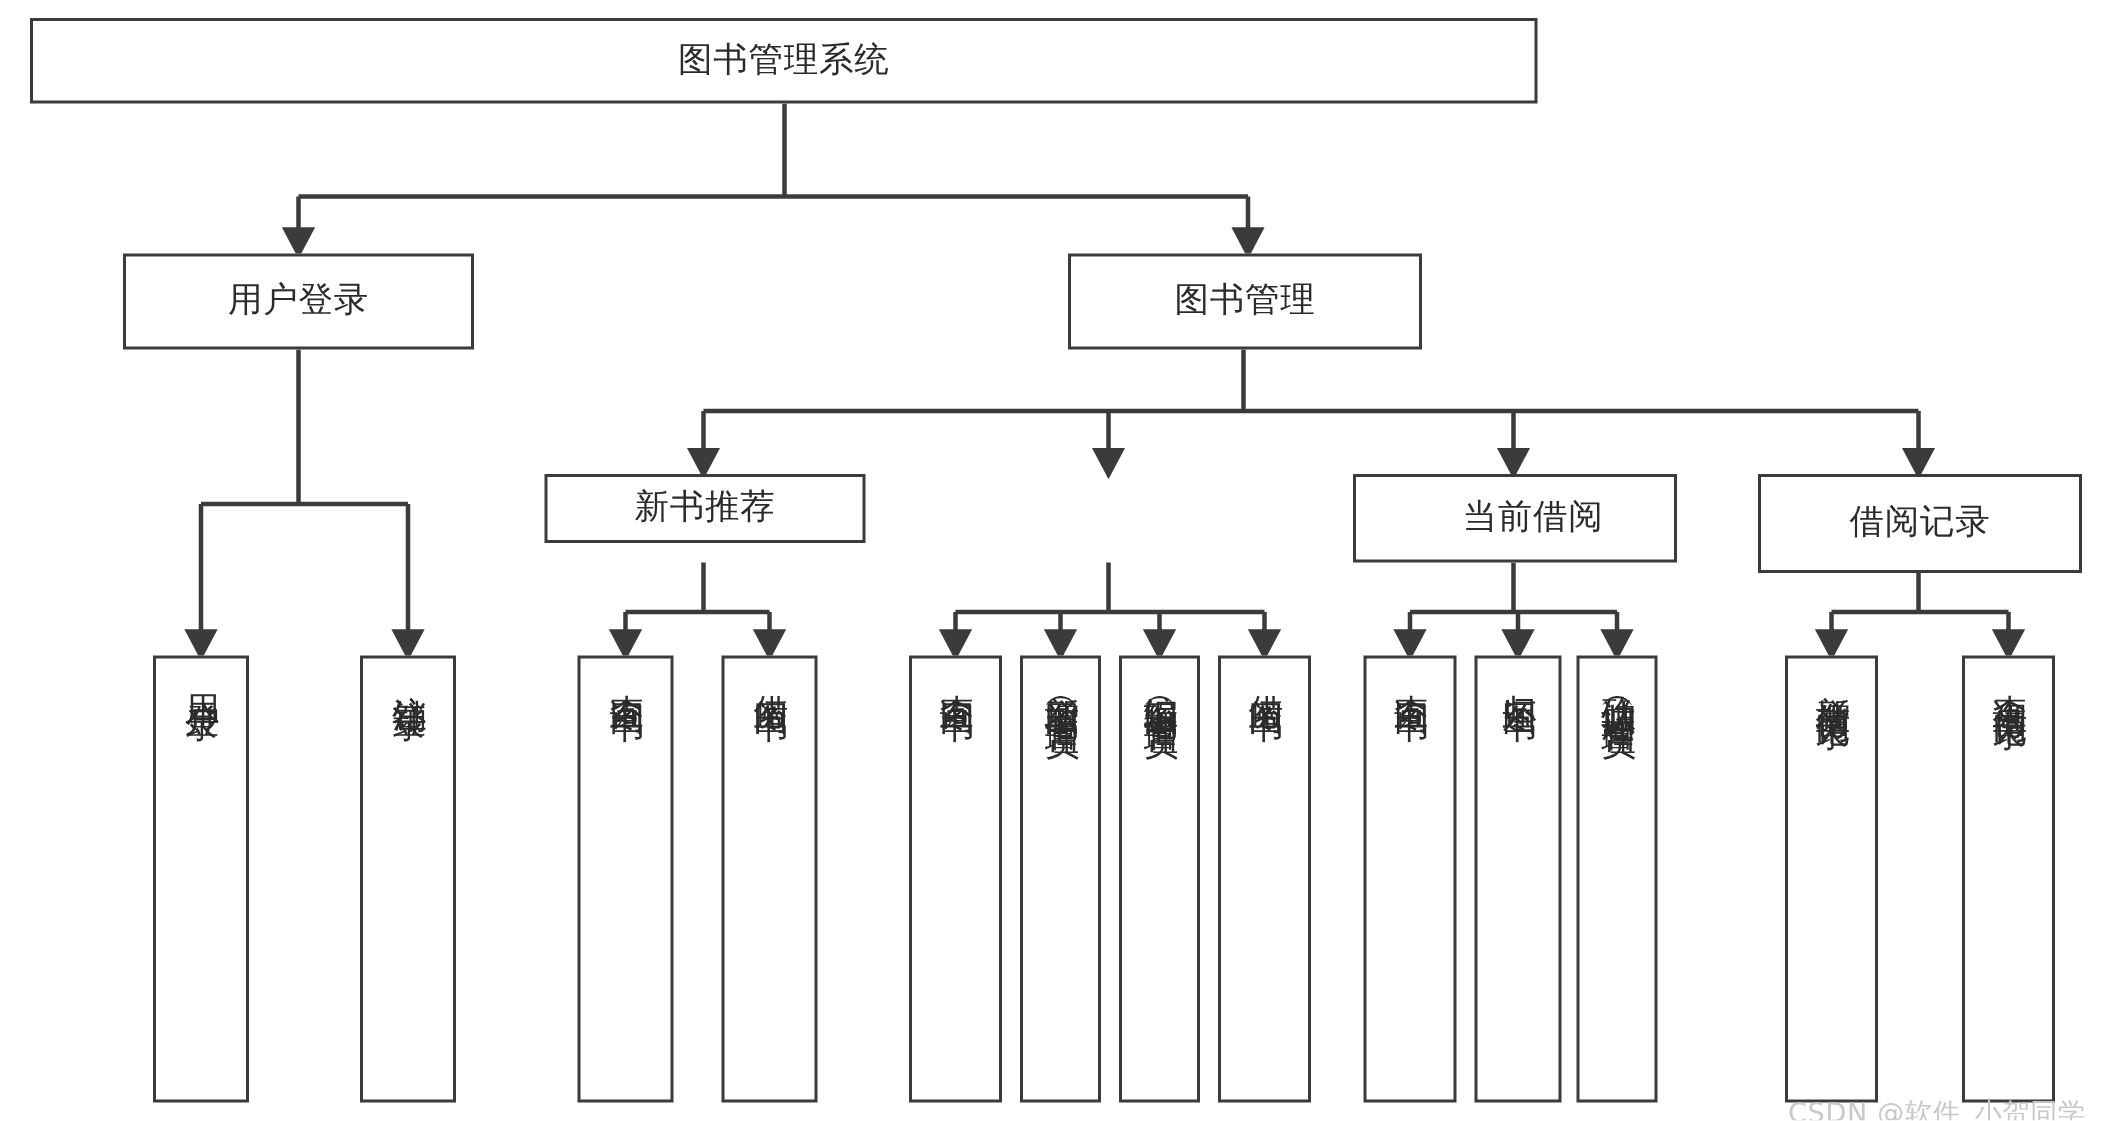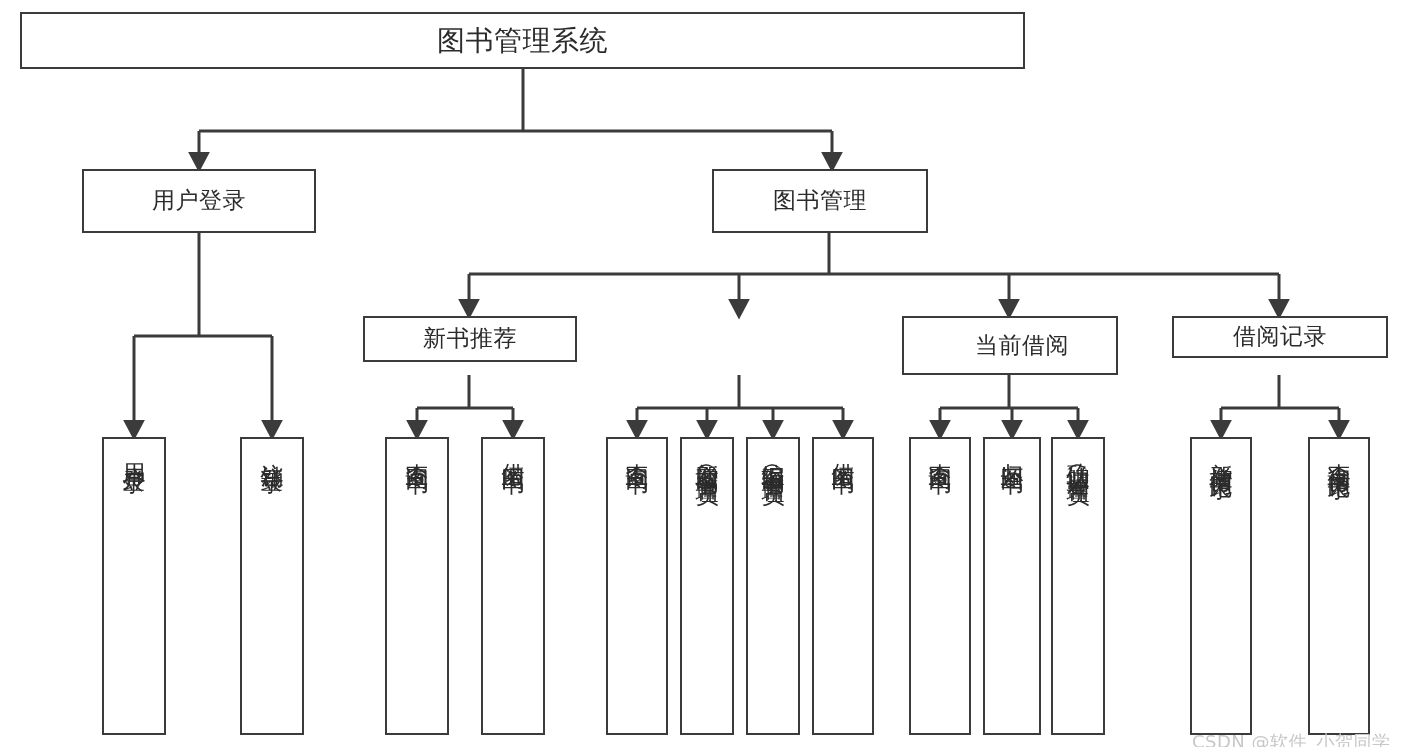--- a/index.html
+++ b/index.html
@@ -41,21 +41,21 @@
     display: block;
     line-height: 1.18;
     letter-spacing: 0.5px;
     white-space: nowrap;
   }
   
   .node.h .node-label {
     font-size: 23px;
   }
   .node.root .node-label {
-    font-size: 28px;
+    font-size: 23px;
   }
   
   .node.v {
     align-items: flex-start;
     padding-top: 6px;
   }
   .node.v .node-label {
     writing-mode: vertical-rl;
     text-orientation: upright;
     font-size: 23px;
@@ -127,31 +127,31 @@
     </g>
   </svg>
 
   <div class="node h root" style="left:20px; top:12px; width:1005px; height:57px;">
     <span class="node-label">图书管理系统</span>
   </div>
 
   <div class="node h" style="left:82px; top:169px; width:234px; height:64px;">
     <span class="node-label">用户登录</span>
   </div>
-  <div class="node h" style="left:712px; top:169px; width:216px; height:64px;">
+  <div class="node h" style="left:712px; top:169px; width:236px; height:64px;">
     <span class="node-label">图书管理</span>
   </div>
 
   <div class="node h" style="left:363px; top:316px; width:214px; height:46px;">
     <span class="node-label">新书推荐</span>
   </div>
   <div class="node h" style="left:902px; top:316px; width:216px; height:59px;padding-left:24px;">
     <span class="node-label">当前借阅</span>
   </div>
-  <div class="node h" style="left:1172px; top:316px; width:216px; height:42px;">
+  <div class="node h" style="left:1172px; top:316px; width:216px; height:66px;">
     <span class="node-label">借阅记录</span>
   </div>
 
   <div class="node v" style="left:102px; top:437px; width:64px; height:298px;">
     <span class="node-label">用户登录</span>
   </div>
   <div class="node v" style="left:240px; top:437px; width:64px; height:298px;">
     <span class="node-label">注销登录</span>
   </div>
   <div class="node v" style="left:385px; top:437px; width:64px; height:298px;">

